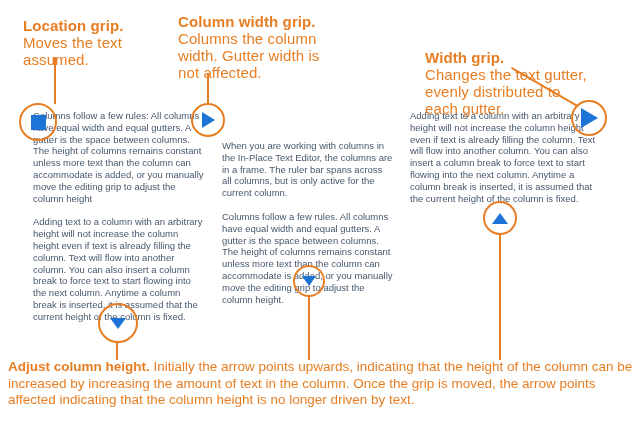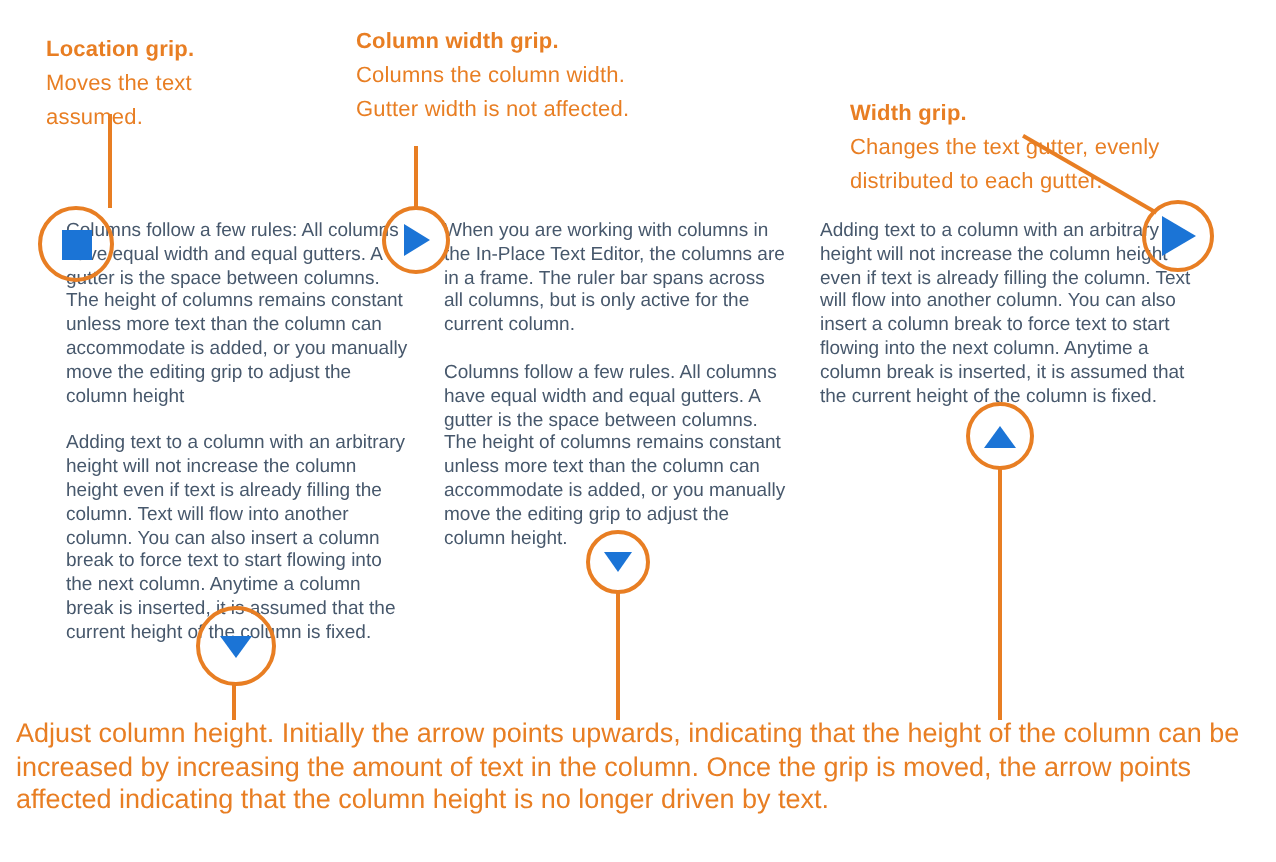--- a/index.html
+++ b/index.html
@@ -5,28 +5,28 @@
   html,body{margin:0;padding:0;}
   body{
     width:638px;height:431px;position:relative;background:#ffffff;
     font-family:"Liberation Sans", sans-serif;overflow:hidden;
   }
   .stage{position:absolute;inset:0;}
 
   
   .callout-label{
     position:absolute;color:var(--accent,#E87E23);
-    font-size:11px;line-height:17px;letter-spacing:0.1px;
+    font-size:15px;line-height:17px;letter-spacing:0.1px;
   }
   .callout-label .t{font-weight:bold;display:block;}
   .caption{
     position:absolute;color:var(--accent,#E87E23);
     font-size:13.5px;line-height:16.5px;
   }
-  .caption .t{font-weight:normal;}
+  .caption .t{font-weight:bold;}
 
   
   .vline{position:absolute;width:2px;background:var(--accent,#E87E23);}
   .dline{position:absolute;height:2px;background:var(--accent,#E87E23);transform-origin:0 0;}
 
   
   .grip-circle{
     position:absolute;box-sizing:border-box;border-radius:50%;
     border:2.5px solid var(--accent,#E87E23);
     display:flex;align-items:center;justify-content:center;
@@ -44,21 +44,21 @@
   .tri-up{width:0;height:0;border-bottom:11px solid var(--grip_blue,#1B74D6);
     border-left:8px solid transparent;border-right:8px solid transparent;}
 
   
   .text-col{
     position:absolute;top:110px;color:var(--body_text,#47586C);
     font-size:9.5px;line-height:11.8px;
   }
   .text-col p{margin:0 0 12px 0;}
   .col1{left:33px;width:171px;}
-  .col2{left:222px;width:172px;}
+  .col2{left:222px;width:172px;margin-top:30px;}
   .col3{left:410px;width:191px;}
 </style>
 </head>
 <body>
 
 <div class="stage">
 
   <div class="callout-label" style="left:23px;top:17px;width:102px;">
     <span class="t">Location grip.</span>
     <span>Moves the text assumed.</span>

